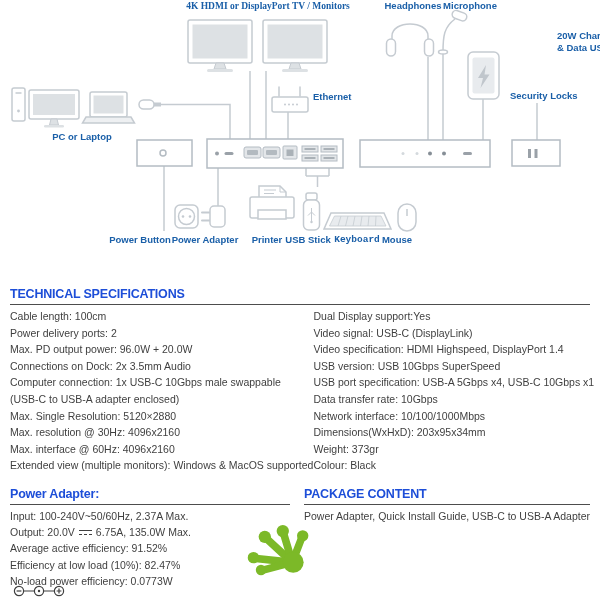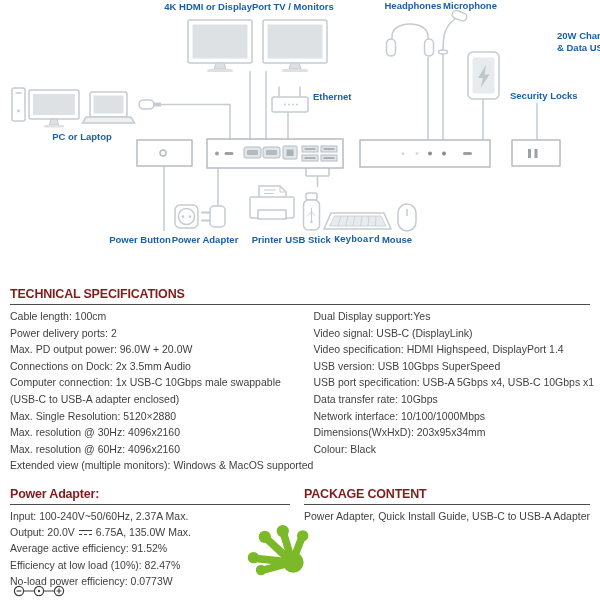--- a/index.html
+++ b/index.html
@@ -8,21 +8,21 @@
     font-family:"Liberation Sans","DejaVu Sans",sans-serif;color:#3f3f3f;
   }
   .diagram{position:absolute;left:0;top:0;width:600px;height:285px;}
   .dlabel{
     position:absolute;font-size:9.5px;font-weight:bold;color:#1a5fa8;
     line-height:11.5px;white-space:pre;
   }
   .dlabel.center{text-align:center;}
   .specs{position:absolute;left:10px;right:10px;top:287px;}
   .sec-title{
-    font-size:12.5px;font-weight:bold;color:#7f1d1d;letter-spacing:-0.2px;
+    font-size:12.5px;font-weight:bold;color:#1d4ed8;letter-spacing:-0.2px;
     padding-bottom:3px;border-bottom:1px solid #4d4d4d;margin-bottom:3px;
   }
   .cols{display:flex;}
   .col-left{width:312px;}
   .col-right{flex:1;}
   .spec-line{font-size:10.5px;line-height:16.6px;color:#3f3f3f;white-space:nowrap;}
   .bottom{position:absolute;left:10px;right:10px;top:487px;display:flex;}
   .pa-block{width:312px;box-sizing:border-box;padding-right:14px;}
   .pc-block{flex:1;}
   .bottom .spec-line{line-height:16.2px;}
@@ -198,21 +198,21 @@
       <path d="M334.5 216 H381 L386 226 H329.5 Z" fill="#e8ebee" stroke-width="0.8"></path>
       <path d="M341 216 L338 226 M348 216 L345.5 226 M355 216 L353 226 M362 216 L360.5 226 M369 216 L368 226 M376 216 L375.5 226" stroke-width="0.8" stroke="#c5cbd1"></path>
     </g>
 
     <g stroke="#c5cbd1" fill="none" stroke-width="1.5">
       <rect x="398" y="204" width="18" height="27" rx="9" fill="#ffffff"></rect>
       <path d="M407 209 V216"></path>
     </g>
   </svg>
 
-  <div class="dlabel center" style="left:139px;top:1px;width:220px;">4K HDMI or DisplayPort TV / Monitors</div>
+  <div class="dlabel center" style="left:158px;top:1px;width:220px;font-family:Liberation Serif, serif;">4K HDMI or DisplayPort TV / Monitors</div>
   <div class="dlabel center" style="left:377px;top:0px;width:72px;text-align:center;">Headphones</div>
   <div class="dlabel center" style="left:434px;top:0px;width:72px;">Microphone</div>
   <div class="dlabel" style="left:510px;top:30px;margin-left:47px;">20W Charging
 &amp; Data USB-C Port</div>
   <div class="dlabel" style="left:313px;top:91px;">Ethernet</div>
   <div class="dlabel" style="left:510px;top:90px;text-align:right;">Security Locks</div>
   <div class="dlabel center" style="left:37px;top:131px;width:90px;">PC or Laptop</div>
   <div class="dlabel center" style="left:103px;top:234px;width:74px;">Power Button</div>
   <div class="dlabel center" style="left:165px;top:234px;width:80px;">Power Adapter</div>
   <div class="dlabel center" style="left:242px;top:234px;width:50px;">Printer</div>
@@ -226,32 +226,33 @@
   <div class="cols">
     <div class="col-left">
         <div class="spec-line">Cable length: 100cm</div>
         <div class="spec-line">Power delivery ports: 2</div>
         <div class="spec-line">Max. PD output power: 96.0W + 20.0W</div>
         <div class="spec-line">Connections on Dock: 2x 3.5mm Audio</div>
         <div class="spec-line">Computer connection: 1x USB-C 10Gbps male swappable</div>
         <div class="spec-line">(USB-C to USB-A adapter enclosed)</div>
         <div class="spec-line">Max. Single Resolution: 5120×2880</div>
         <div class="spec-line">Max. resolution @ 30Hz: 4096x2160</div>
-        <div class="spec-line">Max. resolution @ 60Hz: 4096x2160</div>
+        <div class="spec-line">Max. interface @ 60Hz: 4096x2160</div>
         <div class="spec-line">Extended view (multiple monitors): Windows &amp; MacOS supported</div>
       </div>
     <div class="col-right">
         <div class="spec-line">Dual Display support:Yes</div>
         <div class="spec-line">Video signal: USB-C (DisplayLink)</div>
         <div class="spec-line">Video specification: HDMI Highspeed, DisplayPort 1.4</div>
         <div class="spec-line">USB version: USB 10Gbps SuperSpeed</div>
         <div class="spec-line">USB port specification: USB-A 5Gbps x4, USB-C 10Gbps x1</div>
         <div class="spec-line">Data transfer rate: 10Gbps</div>
         <div class="spec-line">Network interface: 10/100/1000Mbps</div>
         <div class="spec-line">Dimensions(WxHxD): 203x95x34mm</div>
+        <div class="spec-line">Weight: 373gr</div>
         <div class="spec-line">Colour: Black</div>
       </div>
   </div>
 </div>
 
 <div class="bottom">
   <div class="pa-block">
     <div class="sec-title">Power Adapter:</div>
     <div class="spec-line">Input: 100-240V~50/60Hz, 2.37A Max.</div>
     <div class="spec-line output-line">

